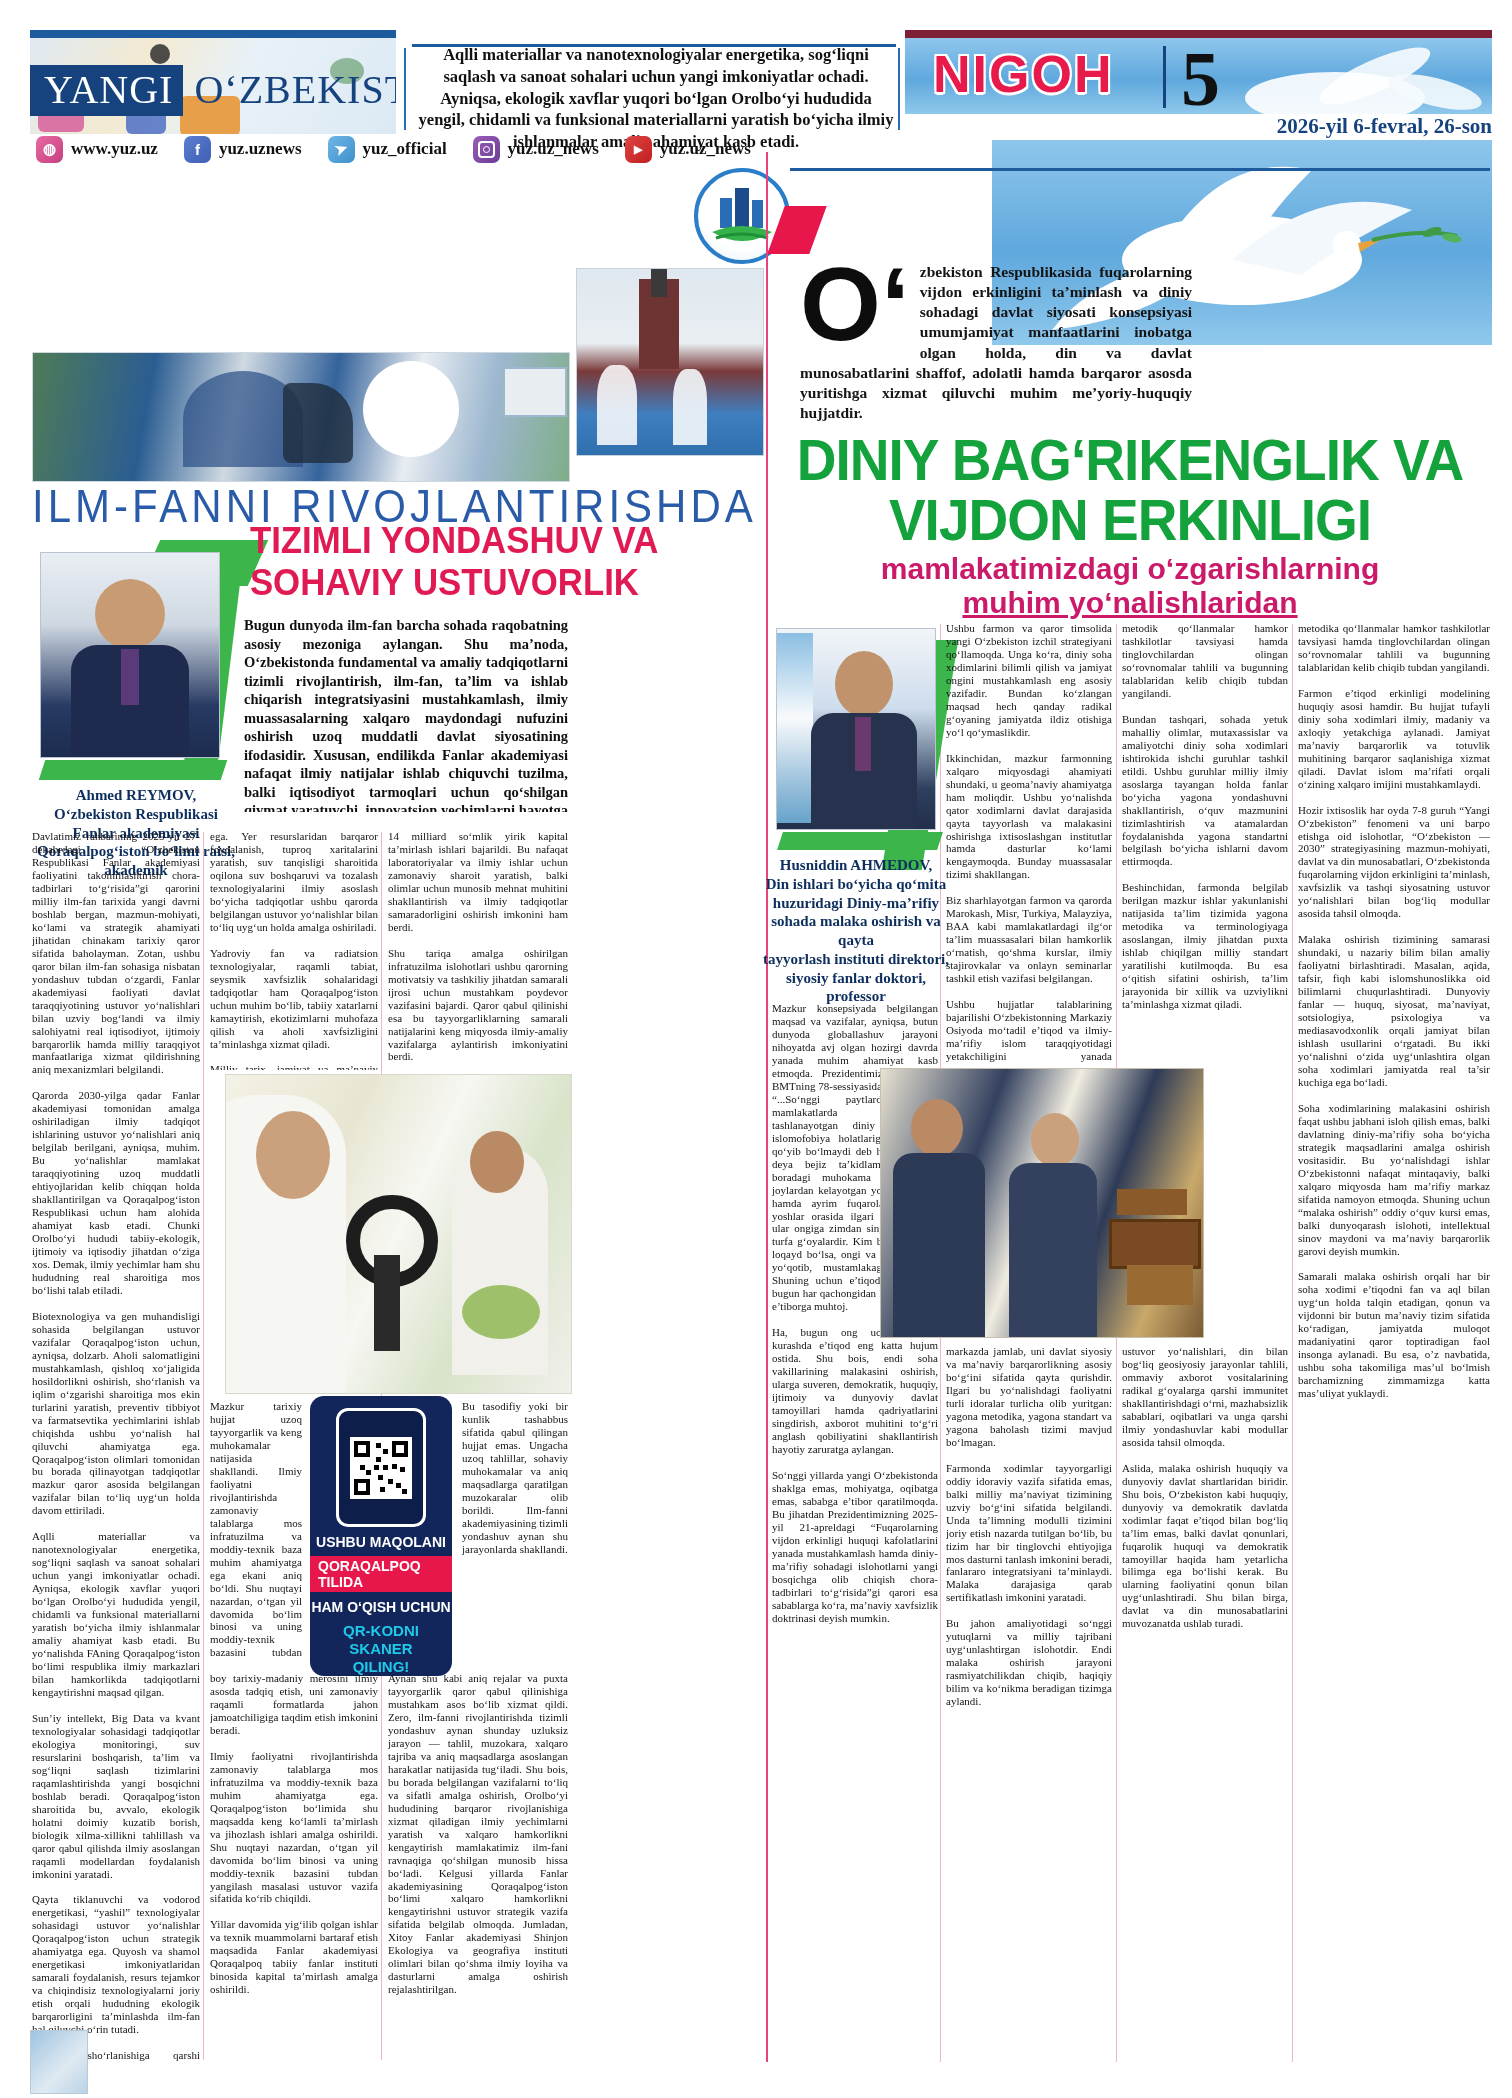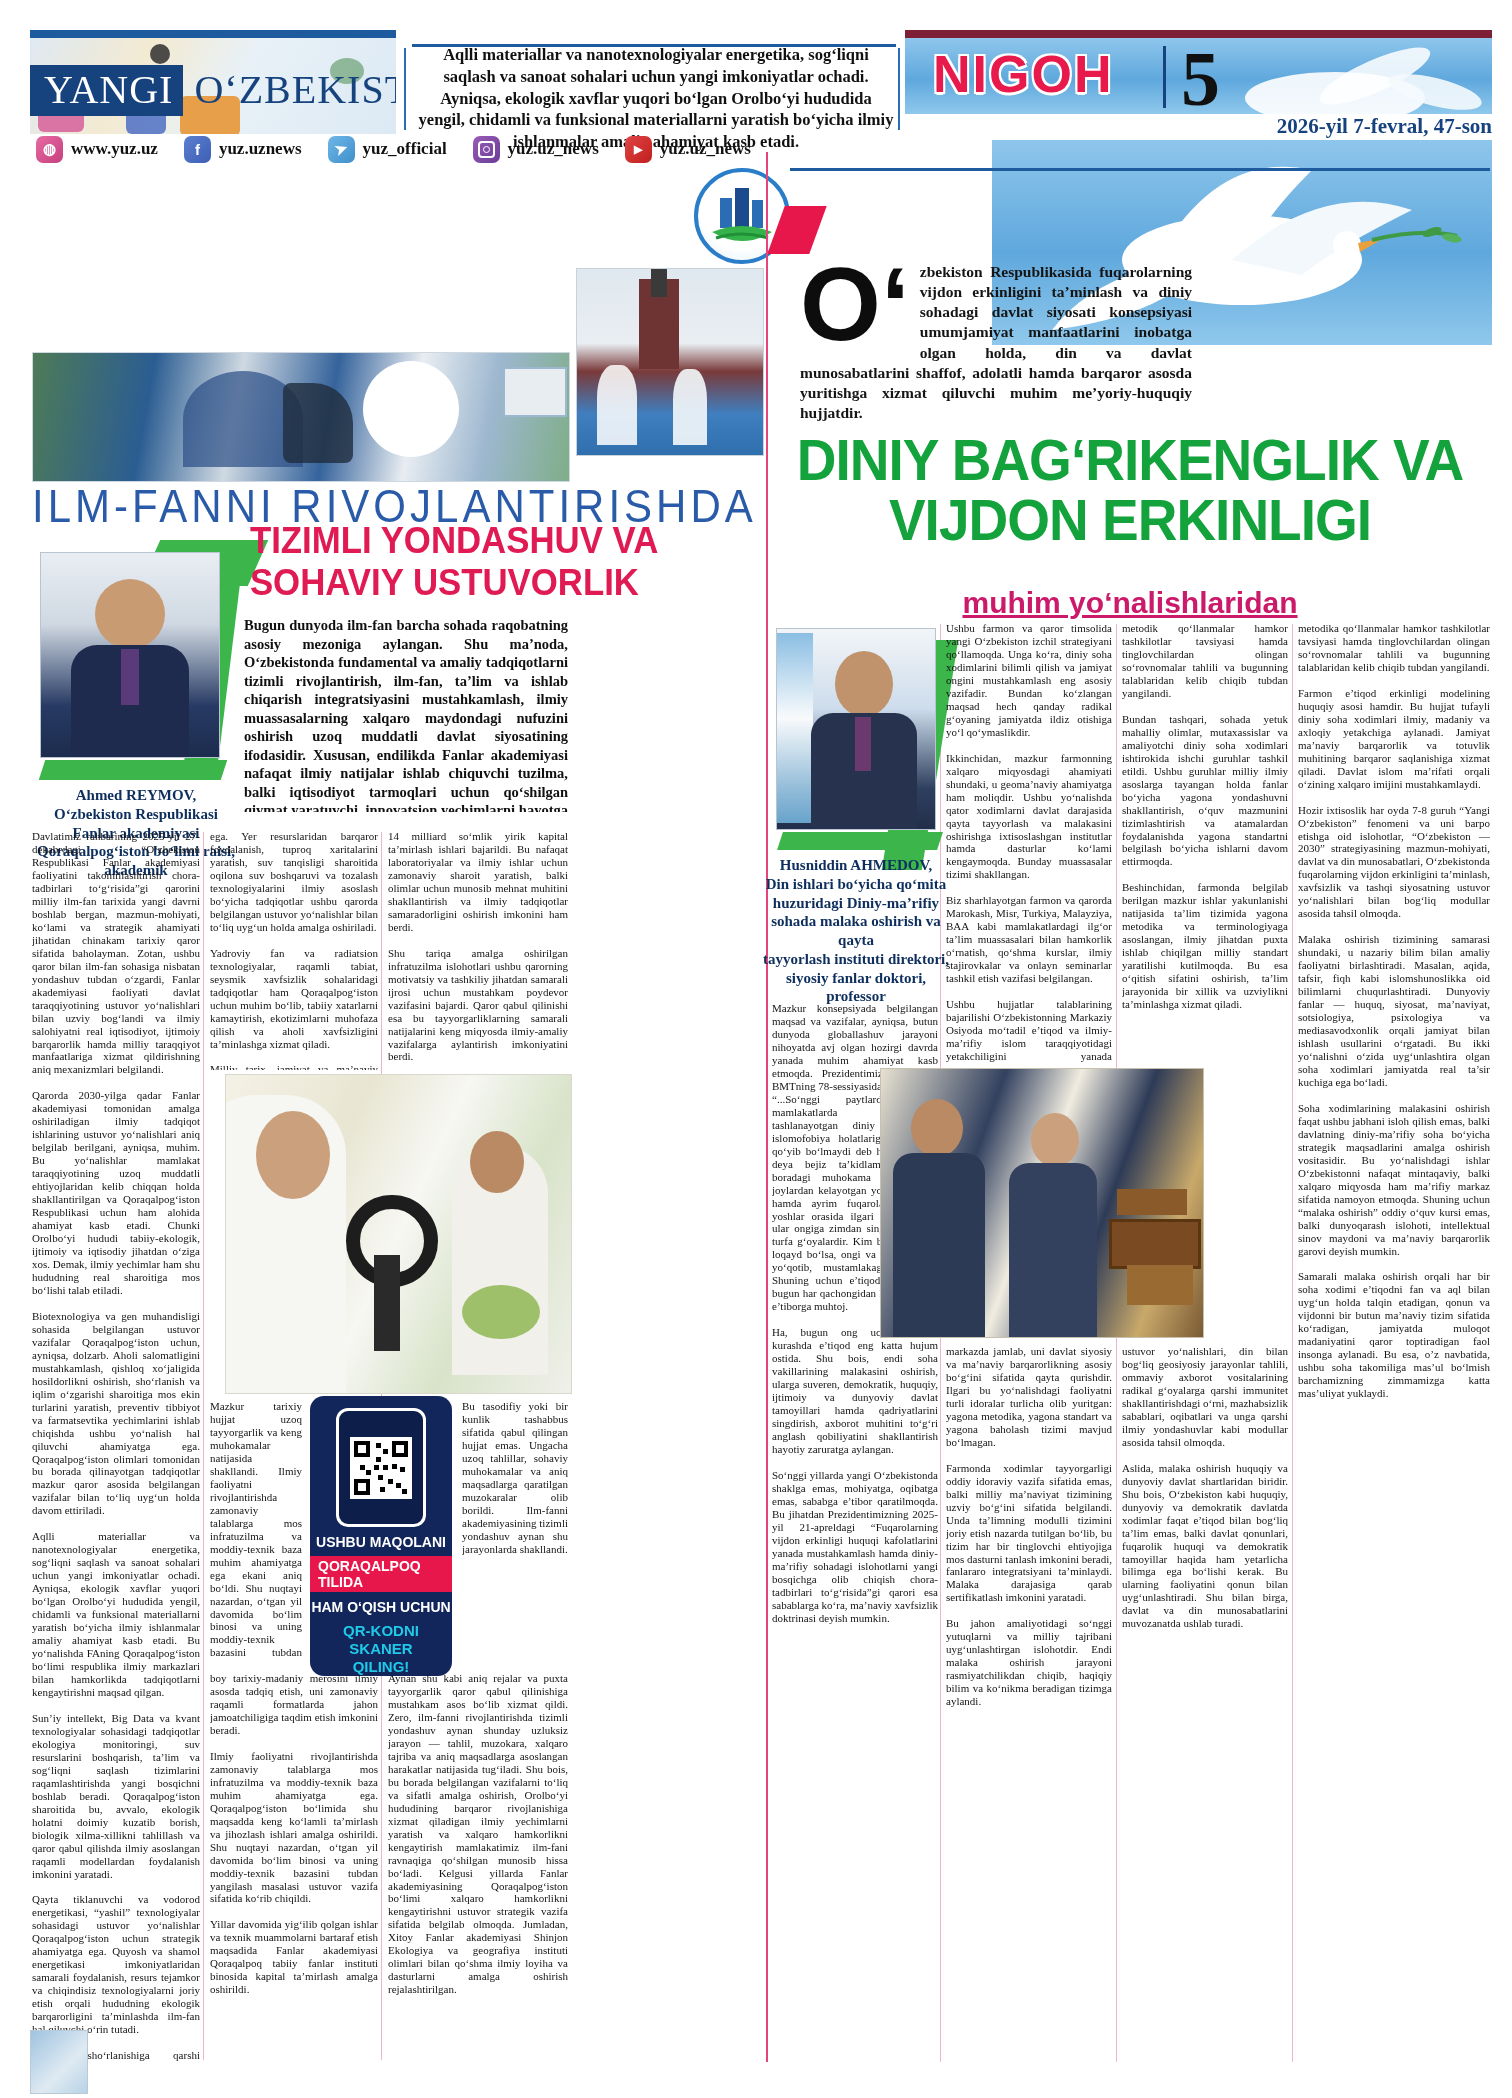--- a/index.html
+++ b/index.html
@@ -112,21 +112,21 @@
   <div class="abs skybox photo" style="left:905px;top:38px;width:587px;height:76px;">
     <svg width="587" height="76" style="position:absolute;left:0;top:0;">
       <ellipse cx="430" cy="60" rx="90" ry="26" fill="#ffffff" opacity="0.9"></ellipse>
       <ellipse cx="470" cy="38" rx="60" ry="16" fill="#ffffff" opacity="0.85" transform="rotate(-24 470 38)"></ellipse>
       <ellipse cx="530" cy="54" rx="48" ry="14" fill="#f4f9fd" opacity="0.9" transform="rotate(14 530 54)"></ellipse>
     </svg>
     <div class="abs nigoh" style="left:28px;top:6px;">NIGOH</div>
     <div class="abs" style="left:258px;top:8px;width:3px;height:62px;background:#16437e;"></div>
     <div class="abs pagenum" style="left:276px;top:2px;">5</div>
   </div>
-  <div class="abs issue" style="left:1100px;top:114px;width:392px;">2026-yil 7-fevral, 47-son</div>
+  <div class="abs issue" style="left:1100px;top:114px;width:392px;">2026-yil 6-fevral, 26-son</div>
 
   <div class="abs social-row" style="left:36px;top:134px;width:630px;height:30px;">
     <div class="social-item">
       <div class="sicon si-web">
           <span>◍</span>
         </div>
       <span>www.yuz.uz</span>
     </div>
     <div class="social-item">
       <div class="sicon si-fb">
@@ -292,20 +292,21 @@
   </div>
 
   <div class="abs rule-pink" style="left:766px;top:152px;width:2px;height:1910px;"></div>
 
   <div class="abs rlead" style="left:800px;top:262px;width:392px;height:162px;">
     <span class="dropcap">O‘</span><span>zbekiston Respublikasida fuqarolarning vijdon erkinligini ta’minlash va diniy sohadagi davlat siyosati konsepsiyasi umumjamiyat manfaatlarini inobatga olgan holda, din va davlat munosabatlarini shaffof, adolatli hamda barqaror asosda yuritishga xizmat qiluvchi muhim me’yoriy-huquqiy hujjatdir.</span>
   </div>
 
   <div class="abs green-head" style="left:770px;top:428px;width:720px;">DINIY BAG‘RIKENGLIK VA</div>
   <div class="abs green-head" style="left:770px;top:488px;width:720px;">VIJDON ERKINLIGI</div>
+  <div class="abs magenta-sub" style="left:770px;top:552px;width:720px;">mamlakatimizdagi o‘zgarishlarning</div>
   <div class="abs magenta-sub" style="left:770px;top:586px;width:720px;text-decoration:underline;">muhim yo‘nalishlaridan</div>
 
   <div class="abs rule-thin" style="left:940px;top:624px;width:1px;height:1438px;"></div>
   <div class="abs rule-thin" style="left:1116px;top:624px;width:1px;height:1438px;"></div>
   <div class="abs rule-thin" style="left:1292px;top:624px;width:1px;height:1438px;"></div>
 
   <div class="abs greendeco" style="left:900px;top:640px;width:40px;height:230px;transform:skewX(-9deg);"></div>
   <div class="abs photo ph-portrait2" style="left:776px;top:628px;width:158px;height:200px;border:1px solid #b8c4d2;">
     <div class="abs" style="left:-8px;top:4px;width:44px;height:190px;background:linear-gradient(180deg,#7fb8e0 0%,#ffffff 45%,#6fb0da 100%);opacity:.9;"></div>
     <div class="abs" style="left:58px;top:22px;width:58px;height:66px;border-radius:50%;background:#c0936c;"></div>

